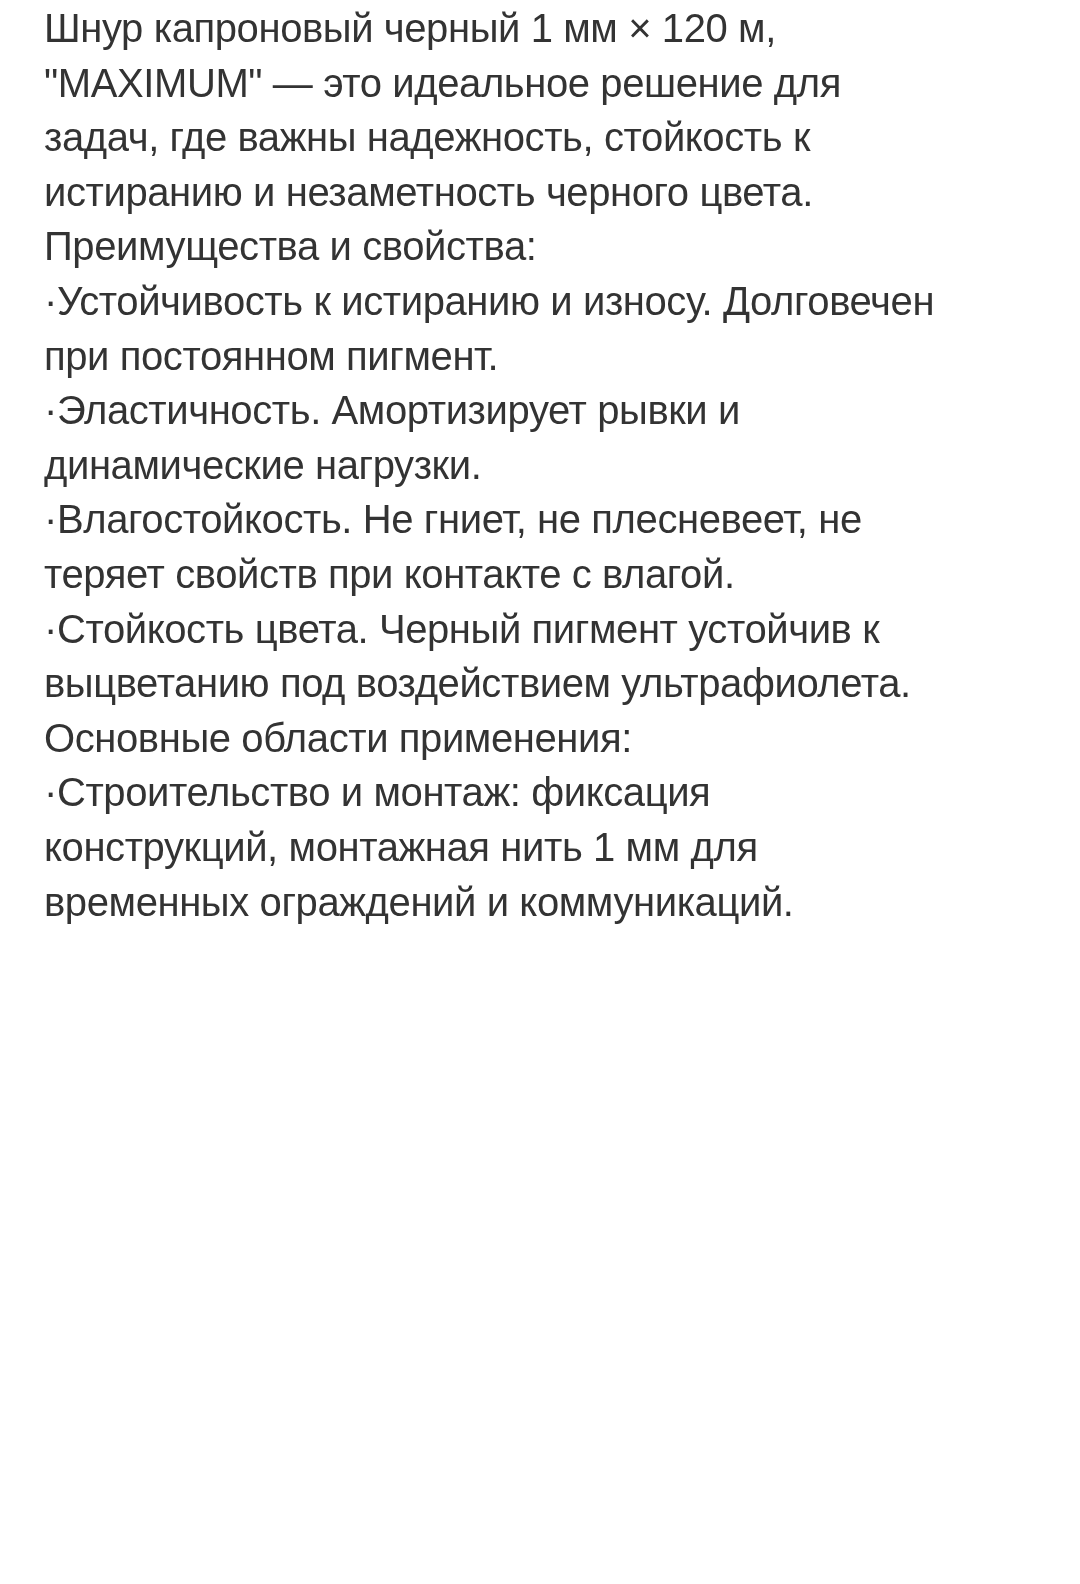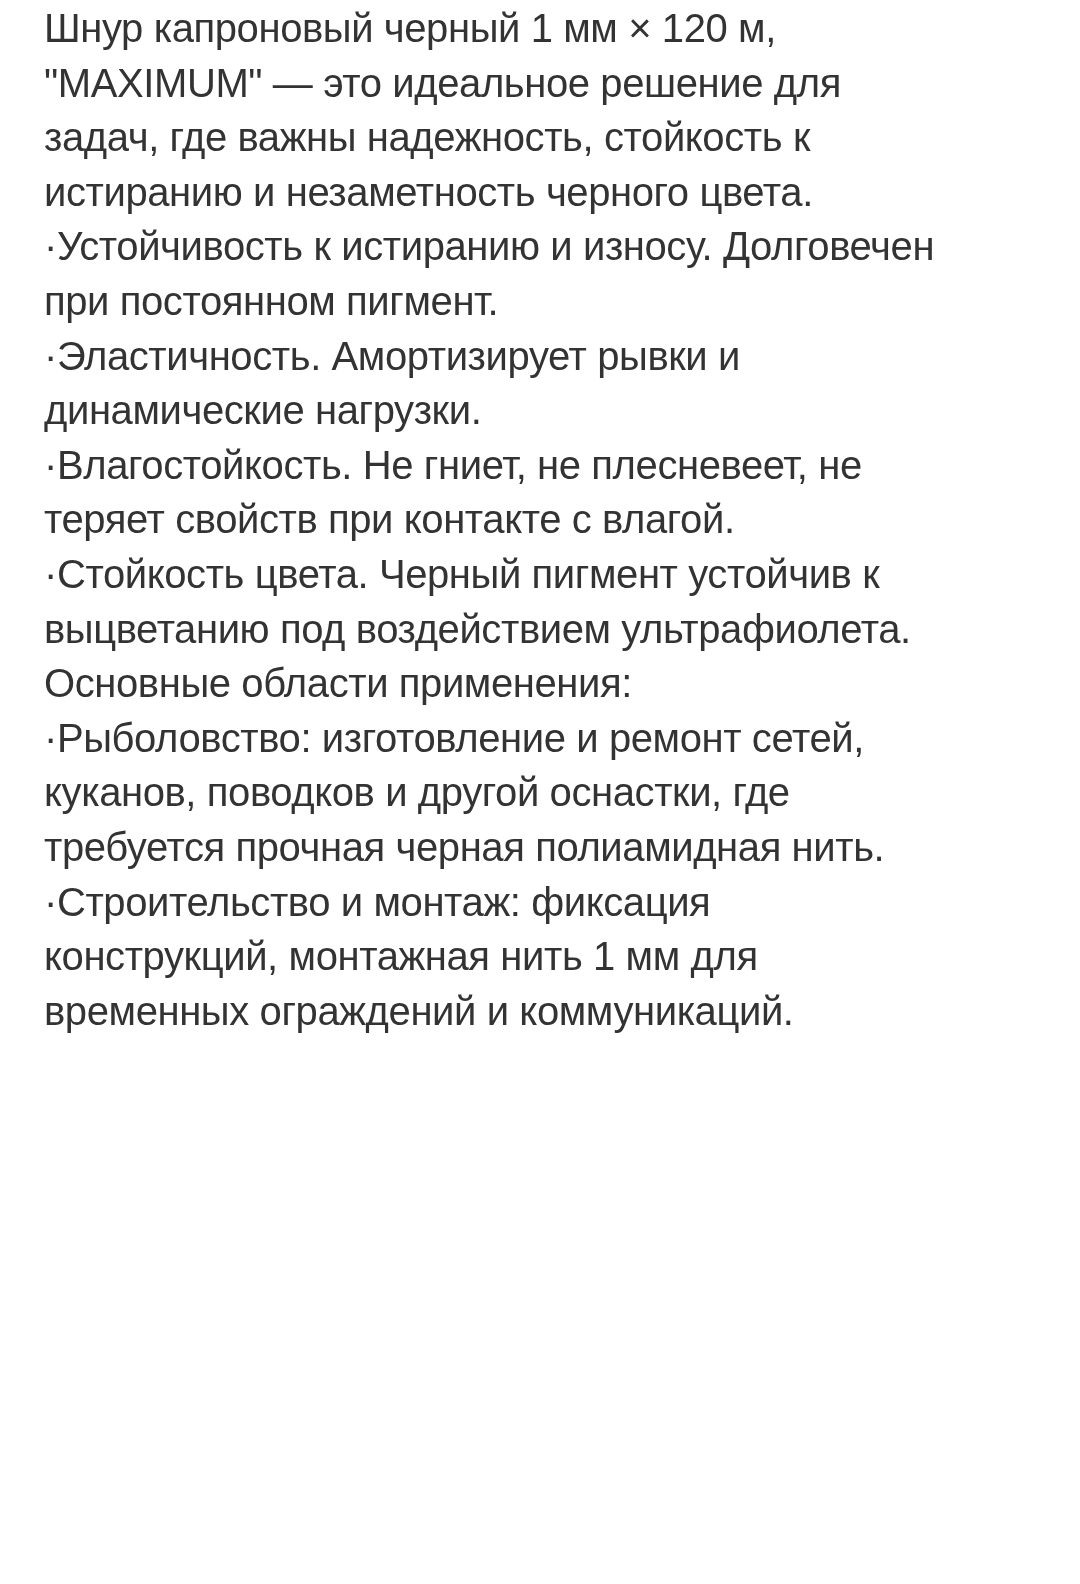--- a/index.html
+++ b/index.html
@@ -27,20 +27,20 @@
     margin: 0;
     padding: 0;
     word-wrap: break-word;
   }
 </style>
 </head>
 <body>
 
 <div class="description">
     <p class="para">Шнур капроновый черный 1 мм × 120 м, "MAXIMUM" — это идеальное решение для задач, где важны надежность, стойкость к истиранию и незаметность черного цвета.</p>
+    <p class="para">Преимущества и свойства:</p>
     <p class="para">·Устойчивость к истиранию и износу. Долговечен при постоянном пигмент.</p>
     <p class="para">·Эластичность. Амортизирует рывки и динамические нагрузки.</p>
     <p class="para">·Влагостойкость. Не гниет, не плесневеет, не теряет свойств при контакте с влагой.</p>
     <p class="para">·Стойкость цвета. Черный пигмент устойчив к выцветанию под воздействием ультрафиолета.</p>
     <p class="para">Основные области применения:</p>
-    <p class="para">·Рыболовство: изготовление и ремонт сетей, куканов, поводков и другой оснастки, где требуется прочная черная полиамидная нить.</p>
     <p class="para">·Строительство и монтаж: фиксация конструкций, монтажная нить 1 мм для временных ограждений и коммуникаций.</p>
   </div>
 
 </body></html>

